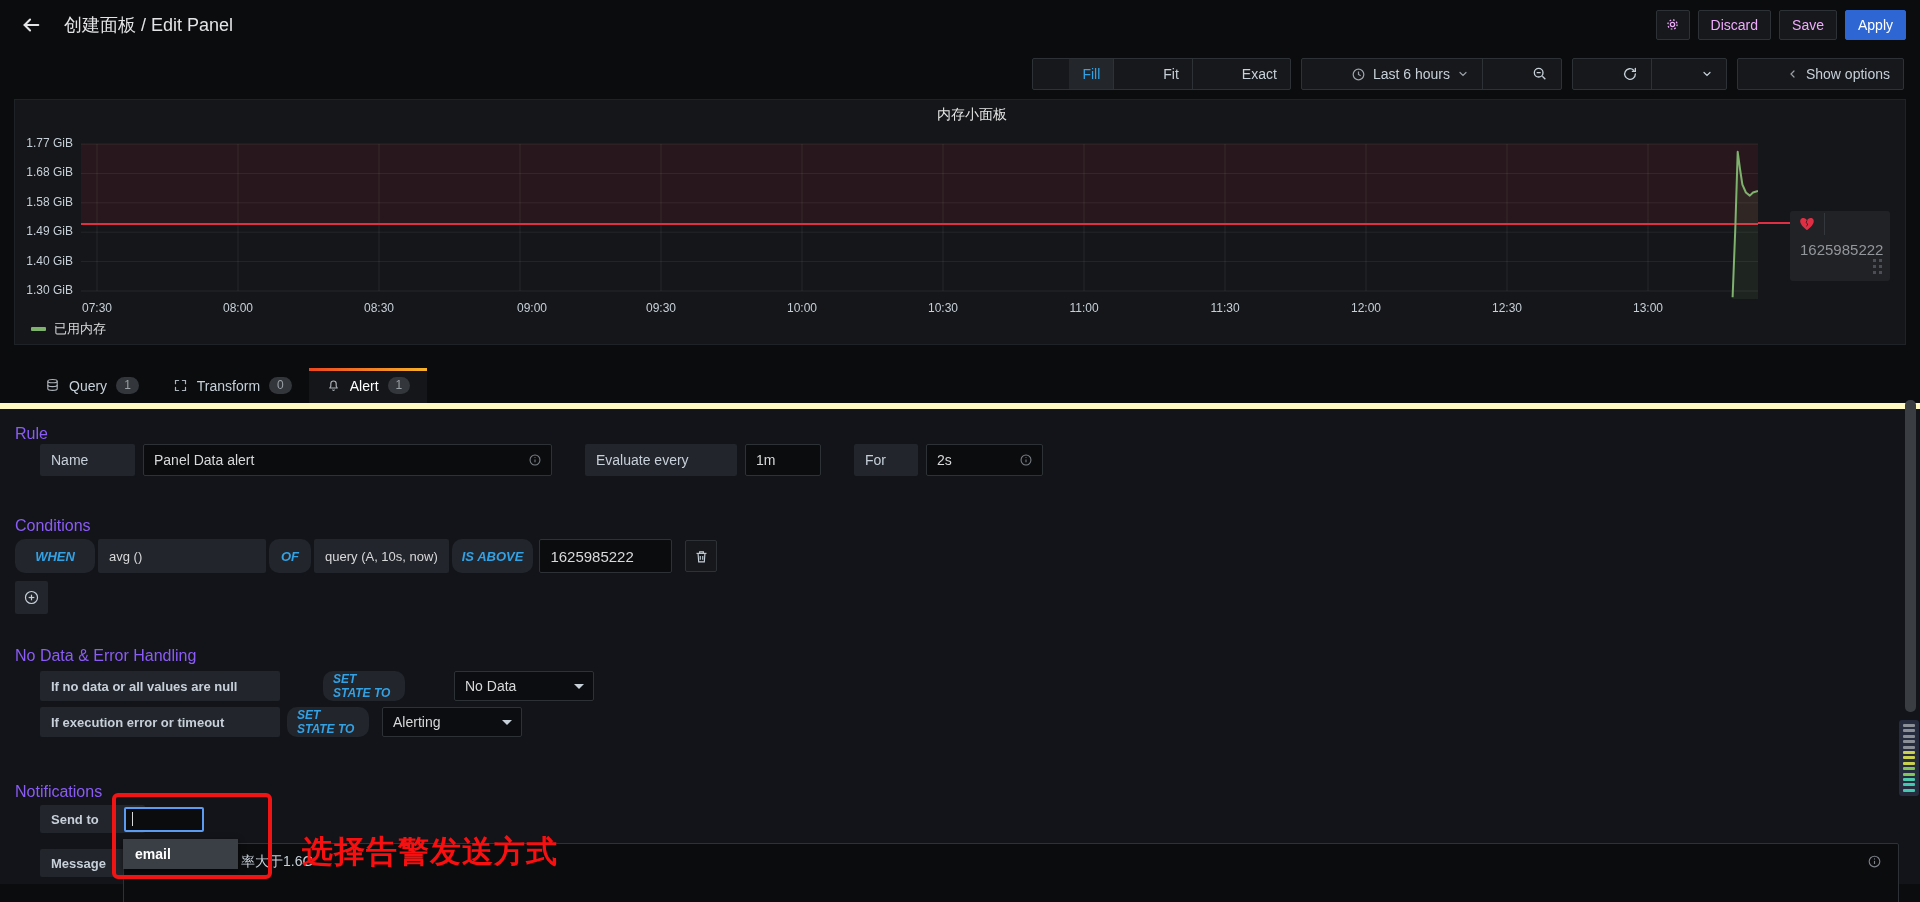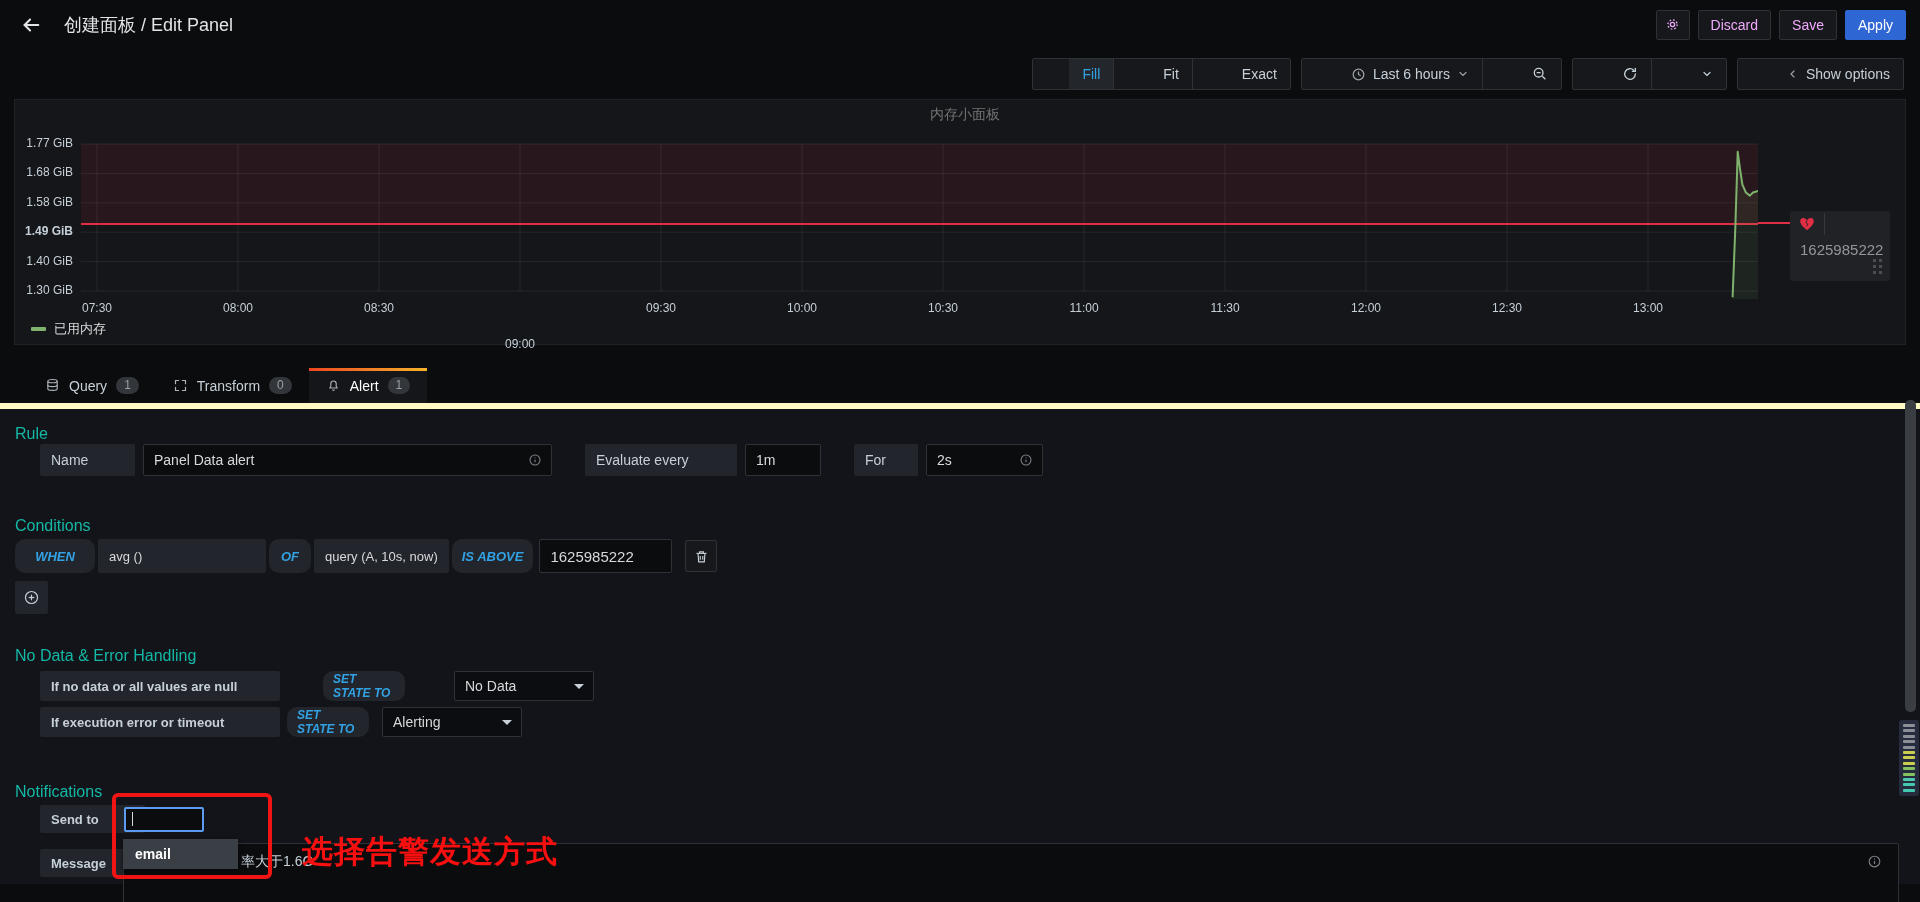--- a/index.html
+++ b/index.html
@@ -26,22 +26,22 @@
   .tgroup { display:flex; align-items:stretch; height:32px; border:1px solid #2c3235; border-radius:2px; overflow:hidden; background:#16181c; }
   .tbtn { display:flex; align-items:center; gap:7px; padding:0 13px; font-size:14px; color:#c7d0d9;
     background:transparent; border:none; border-right:1px solid #2c3235; cursor:pointer;margin-left:36px; }
   .tbtn:last-child { border-right:none; }
   .tbtn.active { background:#23262b; color:#33a2e5; }
   .tbtn .cicon { color:#9aa0a6; }
 
   
   .chart-panel { position:relative; margin:0 14px; width:1892px; height:246px;
     background:#141619; border:1px solid #1f2226; }
-  .panel-title { position:absolute; top:6px; left:5px; width:100%; text-align:center;
-    font-size:14px; color:#737373; }
+  .panel-title { position:absolute; top:6px; left:12px; width:100%; text-align:center;
+    font-size:14px; color:#e5e5e5; }
   #plot-svg { position:absolute; left:66px; top:34px; }
   .axis-label { position:absolute; font-size:12px; color:#c7d0d9; pointer-events:none; }
   .y-axis-label { width:56px; text-align:right; }
   .x-axis-label { transform:translateX(-50%); }
   .legend-row { position:absolute; left:16px; top:220px; display:flex; align-items:center; gap:8px; cursor:pointer; }
   .legend-dash { width:15px; height:4px; border-radius:1px; }
   .legend-name { font-size:13px; color:#d8d9da; }
   .threshold-connector { position:absolute; left:1743px; top:122px; width:32px; height:2px; background:#e02f44; }
   .alert-handle-card { position:absolute; left:1775px; top:111px; width:100px; height:70px;
     background:#202226; border-radius:3px; cursor:grab; }
@@ -59,21 +59,21 @@
     font-size:14px; color:#c7d0d9; cursor:pointer; }
   .tab .ticon { color:#aeb4bb; }
   .tab.active { background:#141619; color:#ffffff; }
   .tab.active::before { content:""; position:absolute; left:0; right:0; top:0; height:3px;
     background:linear-gradient(90deg,#ed4720,#f7b32a); }
   .badge { background:#33363b; color:#9aa0a6; font-size:12px; border-radius:10px;
     padding:1px 8px; line-height:15px; }
 
   
   .options-pane { position:relative; height:475px; background:#121419; }
-  .sec-heading { position:absolute; left:15px; font-size:16px; font-weight:500; color:#14b8a6; }
+  .sec-heading { position:absolute; left:15px; font-size:16px; font-weight:500; color:#8b5cf6; }
   .frow { position:absolute; display:flex; align-items:stretch; }
   .lblbox { background:#22252b; color:#c7d0d9; font-size:14px; font-weight:500;
     display:flex; align-items:center; padding:0 11px; border-radius:2px;margin-left:25px; }
   .inbox { background:#0b0c0e; border:1px solid #2c3235; border-radius:2px; color:#d8d9da;
     font-size:14px; display:flex; align-items:center; padding:0 10px; position:relative; }
   .kw { background:#22252b; color:#33a2e5; font-size:13px; font-weight:700;
     display:flex; align-items:center; justify-content:center; padding:0 10px; border-radius:10px; cursor:pointer;font-style:italic; }
   .qpart { background:#22252b; color:#d8d9da; font-size:13px; font-weight:500;
     display:flex; align-items:center; padding:0 11px; border-radius:2px; cursor:pointer; }
   .info-ico { color:#7b8087; }
@@ -221,27 +221,27 @@
       <line x1="1426" y1="10" x2="1426" y2="157" stroke="rgba(255,255,255,0.07)" stroke-width="1"></line>
       <line x1="1567" y1="10" x2="1567" y2="157" stroke="rgba(255,255,255,0.07)" stroke-width="1"></line>
       <line x1="0" y1="90.06808510638298" x2="1677" y2="90.06808510638298" stroke="#e02f44" stroke-width="2"></line>
       <path d="M1651.6 163.3 L1654.3 94.4 L1656.7 17.8 L1659.0 35.0 L1661.4 50.7 L1664.9 58.5 L1668.8 61.6 L1672.0 58.5 L1677.0 56.9 L1677.0 165 L1651.6 165 Z" fill="rgba(126,178,109,0.10)" stroke="none"></path>
       <path d="M1651.6 163.3 L1654.3 94.4 L1656.7 17.8 L1659.0 35.0 L1661.4 50.7 L1664.9 58.5 L1668.8 61.6 L1672.0 58.5 L1677.0 56.9" fill="none" stroke="#7eb26d" stroke-width="2" stroke-linejoin="round"></path>
     </svg>
   <div id="chart-labels">
       <div class="axis-label y-axis-label" style="left: 2px; top: 36px;">1.77 GiB</div>
       <div class="axis-label y-axis-label" style="left: 2px; top: 65.4px;">1.68 GiB</div>
       <div class="axis-label y-axis-label" style="left: 2px; top: 94.8px;">1.58 GiB</div>
-      <div class="axis-label y-axis-label" style="left: 2px; top: 124.2px; font-weight: bold;">1.49 GiB</div>
+      <div class="axis-label y-axis-label" style="left: 2px; top: 124.2px;">1.49 GiB</div>
       <div class="axis-label y-axis-label" style="left: 2px; top: 153.6px;">1.40 GiB</div>
       <div class="axis-label y-axis-label" style="left: 2px; top: 183px;">1.30 GiB</div>
       <div class="axis-label x-axis-label" style="left: 82px; top: 201px;">07:30</div>
       <div class="axis-label x-axis-label" style="left: 223px; top: 201px;">08:00</div>
       <div class="axis-label x-axis-label" style="left: 364px; top: 201px;">08:30</div>
-      <div class="axis-label x-axis-label" style="left: 505px; top: 201px; margin-top: 36px;">09:00</div>
+      <div class="axis-label x-axis-label" style="left: 517px; top: 201px;">09:00</div>
       <div class="axis-label x-axis-label" style="left: 646px; top: 201px;">09:30</div>
       <div class="axis-label x-axis-label" style="left: 787px; top: 201px;">10:00</div>
       <div class="axis-label x-axis-label" style="left: 928px; top: 201px;">10:30</div>
       <div class="axis-label x-axis-label" style="left: 1069px; top: 201px;">11:00</div>
       <div class="axis-label x-axis-label" style="left: 1210px; top: 201px;">11:30</div>
       <div class="axis-label x-axis-label" style="left: 1351px; top: 201px;">12:00</div>
       <div class="axis-label x-axis-label" style="left: 1492px; top: 201px;">12:30</div>
       <div class="axis-label x-axis-label" style="left: 1633px; top: 201px;">13:00</div>
     </div>
   <div class="legend-row">

